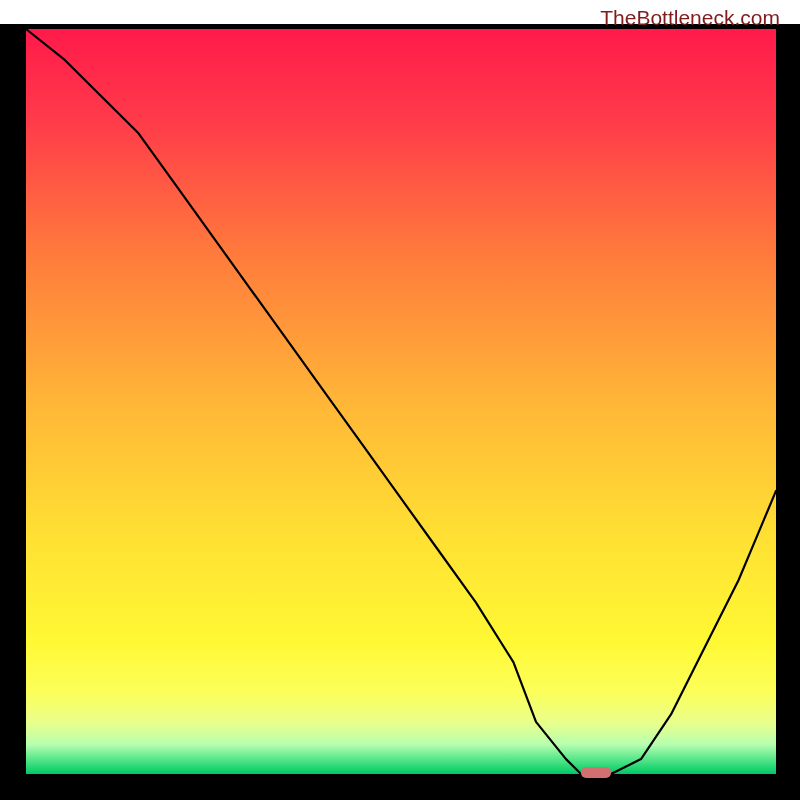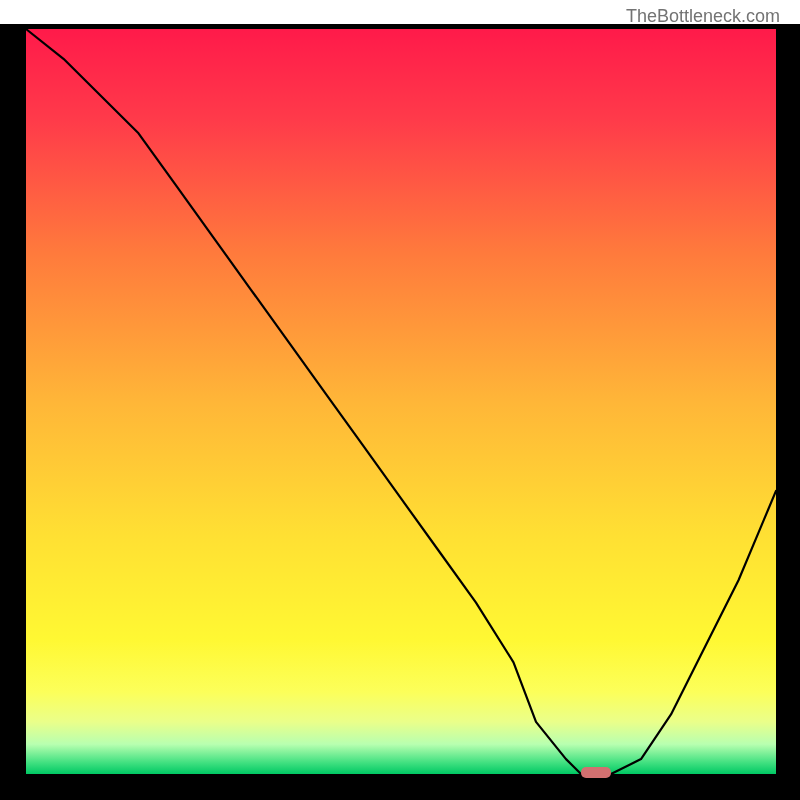--- a/index.html
+++ b/index.html
@@ -13,22 +13,22 @@
   }
   .container {
     width: 800px;
     height: 800px;
     position: relative;
   }
   .watermark {
     position: absolute;
     top: 6px;
     right: 20px;
-    font-size: 18px;
-    color: #737373;
+    font-size: 21px;
+    color: #7f1d1d;
     font-family: Arial, sans-serif;
     z-index: 10;
   }
   svg {
     display: block;
   }
 </style>
 </head>
 <body>
 

